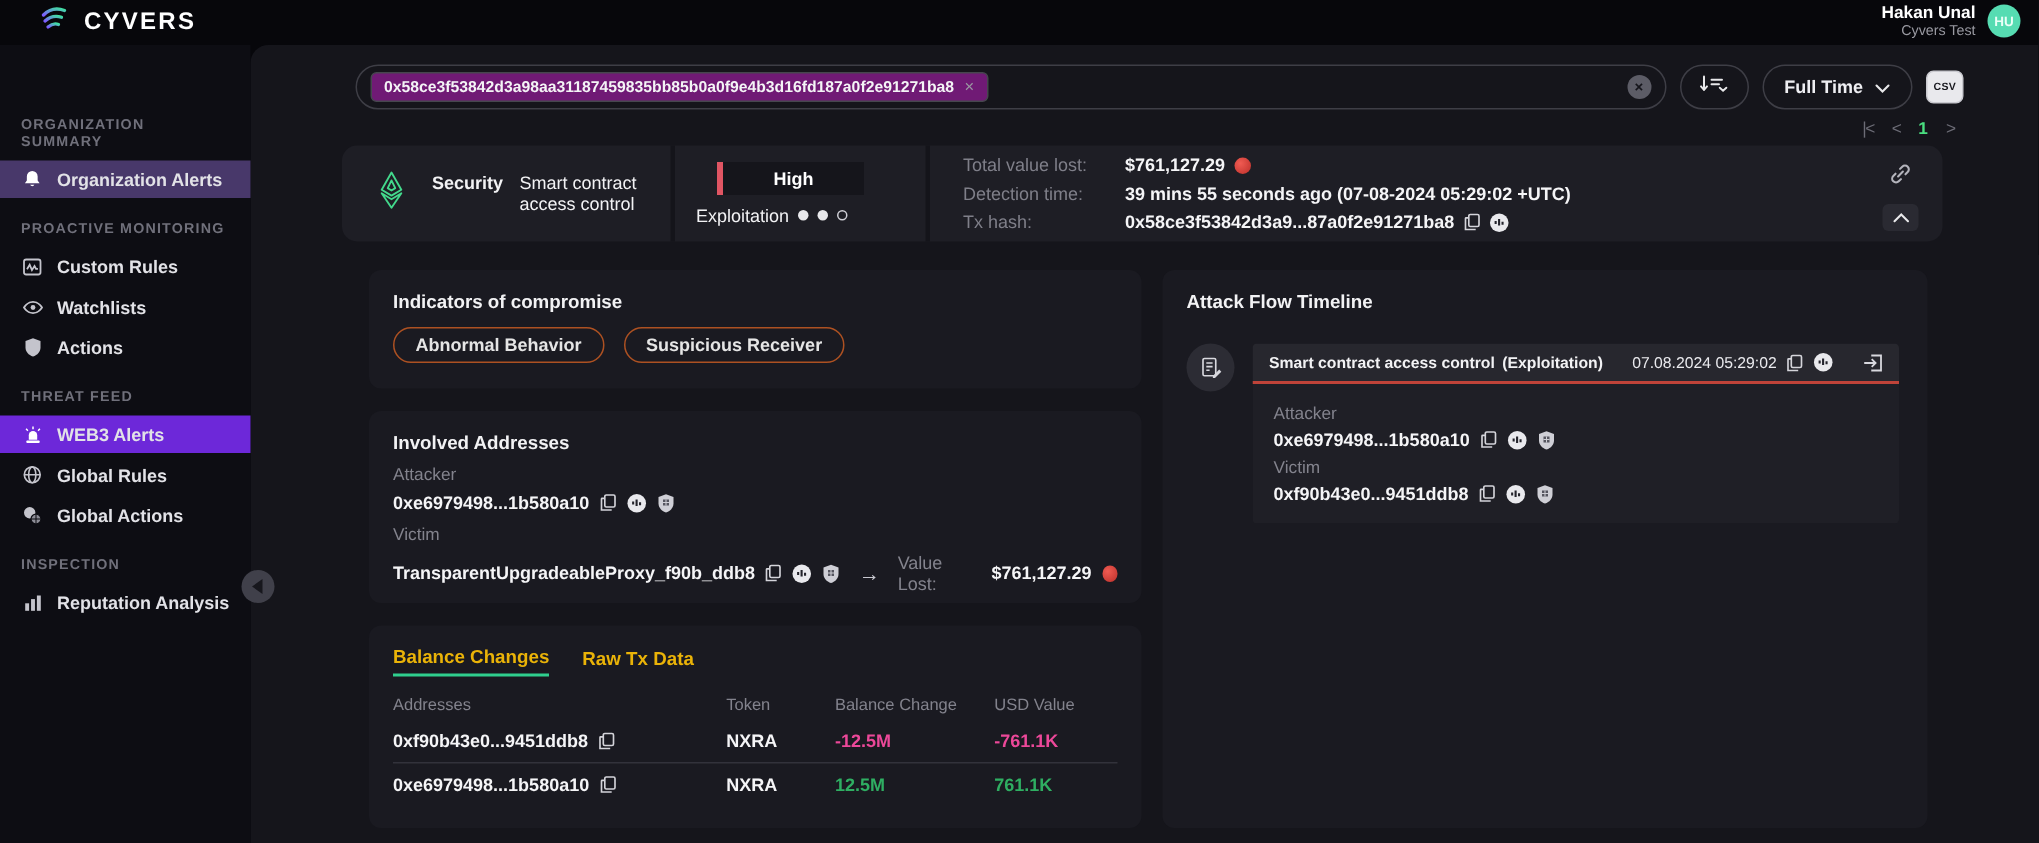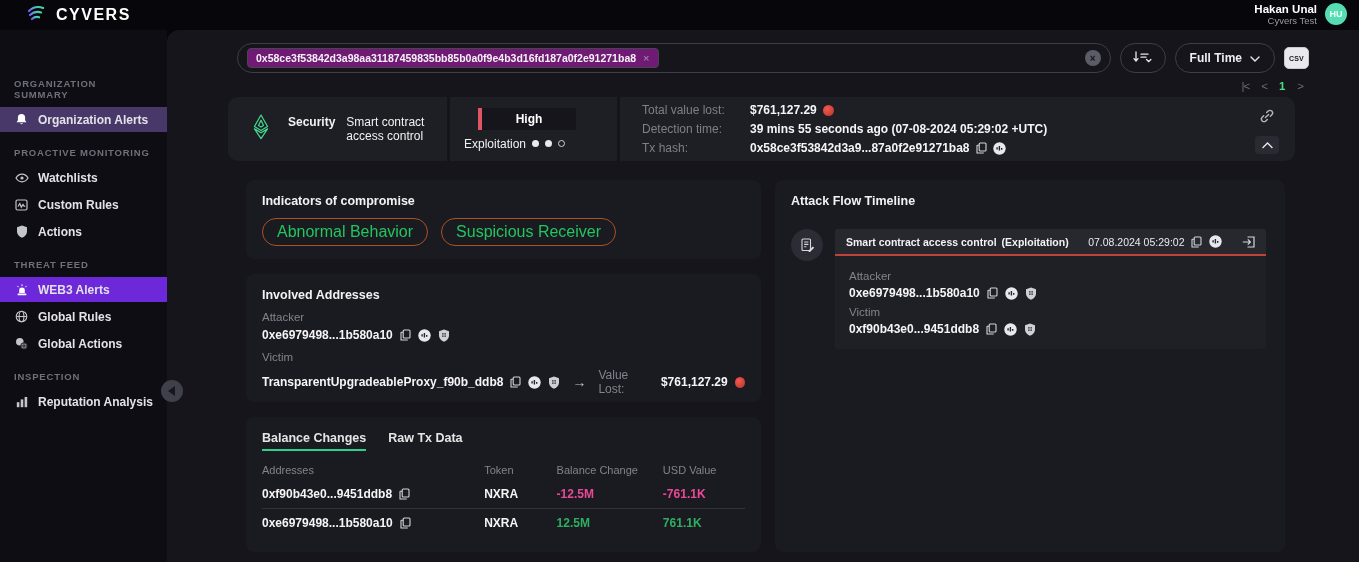--- a/index.html
+++ b/index.html
@@ -65,31 +65,31 @@
 
   
   .details { display:flex; gap:14px; margin:19px 74px 0 79px; height:372px; }
   .col-left { width:515px; display:flex; flex-direction:column; gap:15px; }
   .col-right { flex:1; }
   .panel { background:#1a1a21; border-radius:8px; padding:14px 16px; }
   .panel-title { font-size:12.5px; font-weight:bold; color:#f2f2f4; }
 
   .p-ioc { height:79px; }
   .ioc-chips { display:flex; gap:13px; margin-top:10px; }
-  .ioc-chip { border:1.5px solid #ad5122; border-radius:14px; padding:4px 14px; font-size:16px; font-weight:normal; color:#22c55e; }
+  .ioc-chip { border:1.5px solid #ad5122; border-radius:14px; padding:4px 14px; font-size:12px; font-weight:bold; color:#e5e5e5; }
 
   .p-addr { height:128px; }
   .addr-label { color:#83838d; font-size:11.5px; margin-top:9px; }
   .addr-row { display:flex; align-items:center; gap:7px; margin-top:5px; font-size:12px; font-weight:bold; color:#f5f5f7; }
   .arrow-g { color:#c8c8d0; font-size:14px; margin:0 5px; font-weight:normal; }
   .vl-label { color:#83838d; font-weight:normal; }
   .icon-b { display:inline-flex; cursor:pointer; }
 
   .p-bal { flex:1; }
-  .tabs { display:flex; gap:22px; font-size:12.5px; font-weight:bold; color:#e5e5e5; }
+  .tabs { display:flex; gap:22px; font-size:12.5px; font-weight:bold; color:#eab308;align-items:center; }
   .tab { cursor:pointer; padding-bottom:4px; }
   .tab.active { border-bottom:2px solid #2fcf8e; }
   .bt-row { display:grid; grid-template-columns:46% 15% 22% 17%; align-items:center; }
   .bt-head { margin-top:9px; padding:4px 0; font-size:11px; color:#83838d; }
   .bt-data { padding:7px 0; font-size:12px; font-weight:bold; color:#f5f5f7; }
   .bt-data + .bt-data { border-top:1px solid #32323b; }
   .bt-addr { display:flex; align-items:center; gap:7px; }
   .neg { color:#ec4899; }
   .pos { color:#2fae62; }
 
@@ -143,35 +143,35 @@
             <path d="M6.5 1a3.6 3.6 0 0 0-3.6 3.6v2.7L1.6 9.2h9.8l-1.3-1.9V4.6A3.6 3.6 0 0 0 6.5 1z"></path>
             <path d="M5.1 10.2a1.5 1.5 0 0 0 2.8 0z"></path>
           </svg>
       </span>
       <span>Organization Alerts</span>
     </div>
 
     <div class="side-label">PROACTIVE MONITORING</div>
     <div class="side-item">
       <span class="ic">
+        <svg width="13" height="12" viewBox="0 0 13 12" fill="none" stroke="#c4c4cc" stroke-width="1.2">
+            <rect x="1" y="1" width="11" height="10" rx="1.5"></rect>
+            <path d="M3 7.5l1.8-3 1.5 3.6L8 5.4l1 1.8h1.3"></path>
+          </svg>
+      </span>
+      <span>Custom Rules</span>
+    </div>
+    <div class="side-item">
+      <span class="ic">
         <svg width="14" height="10" viewBox="0 0 14 10" fill="none" stroke="#c4c4cc" stroke-width="1.2">
             <path d="M1 5s2.2-3.8 6-3.8S13 5 13 5s-2.2 3.8-6 3.8S1 5 1 5z"></path>
             <circle cx="7" cy="5" r="1.6" fill="#c4c4cc" stroke="none"></circle>
           </svg>
       </span>
       <span>Watchlists</span>
-    </div>
-    <div class="side-item">
-      <span class="ic">
-        <svg width="13" height="12" viewBox="0 0 13 12" fill="none" stroke="#c4c4cc" stroke-width="1.2">
-            <rect x="1" y="1" width="11" height="10" rx="1.5"></rect>
-            <path d="M3 7.5l1.8-3 1.5 3.6L8 5.4l1 1.8h1.3"></path>
-          </svg>
-      </span>
-      <span>Custom Rules</span>
     </div>
     <div class="side-item">
       <span class="ic">
         <svg width="12" height="13" viewBox="0 0 12 13">
             <path d="M6 .5l5 1.8v4.2c0 3-2 5.2-5 6.2-3-1-5-3.2-5-6.2V2.3z" fill="#c4c4cc"></path>
           </svg>
       </span>
       <span>Actions</span>
     </div>
 

